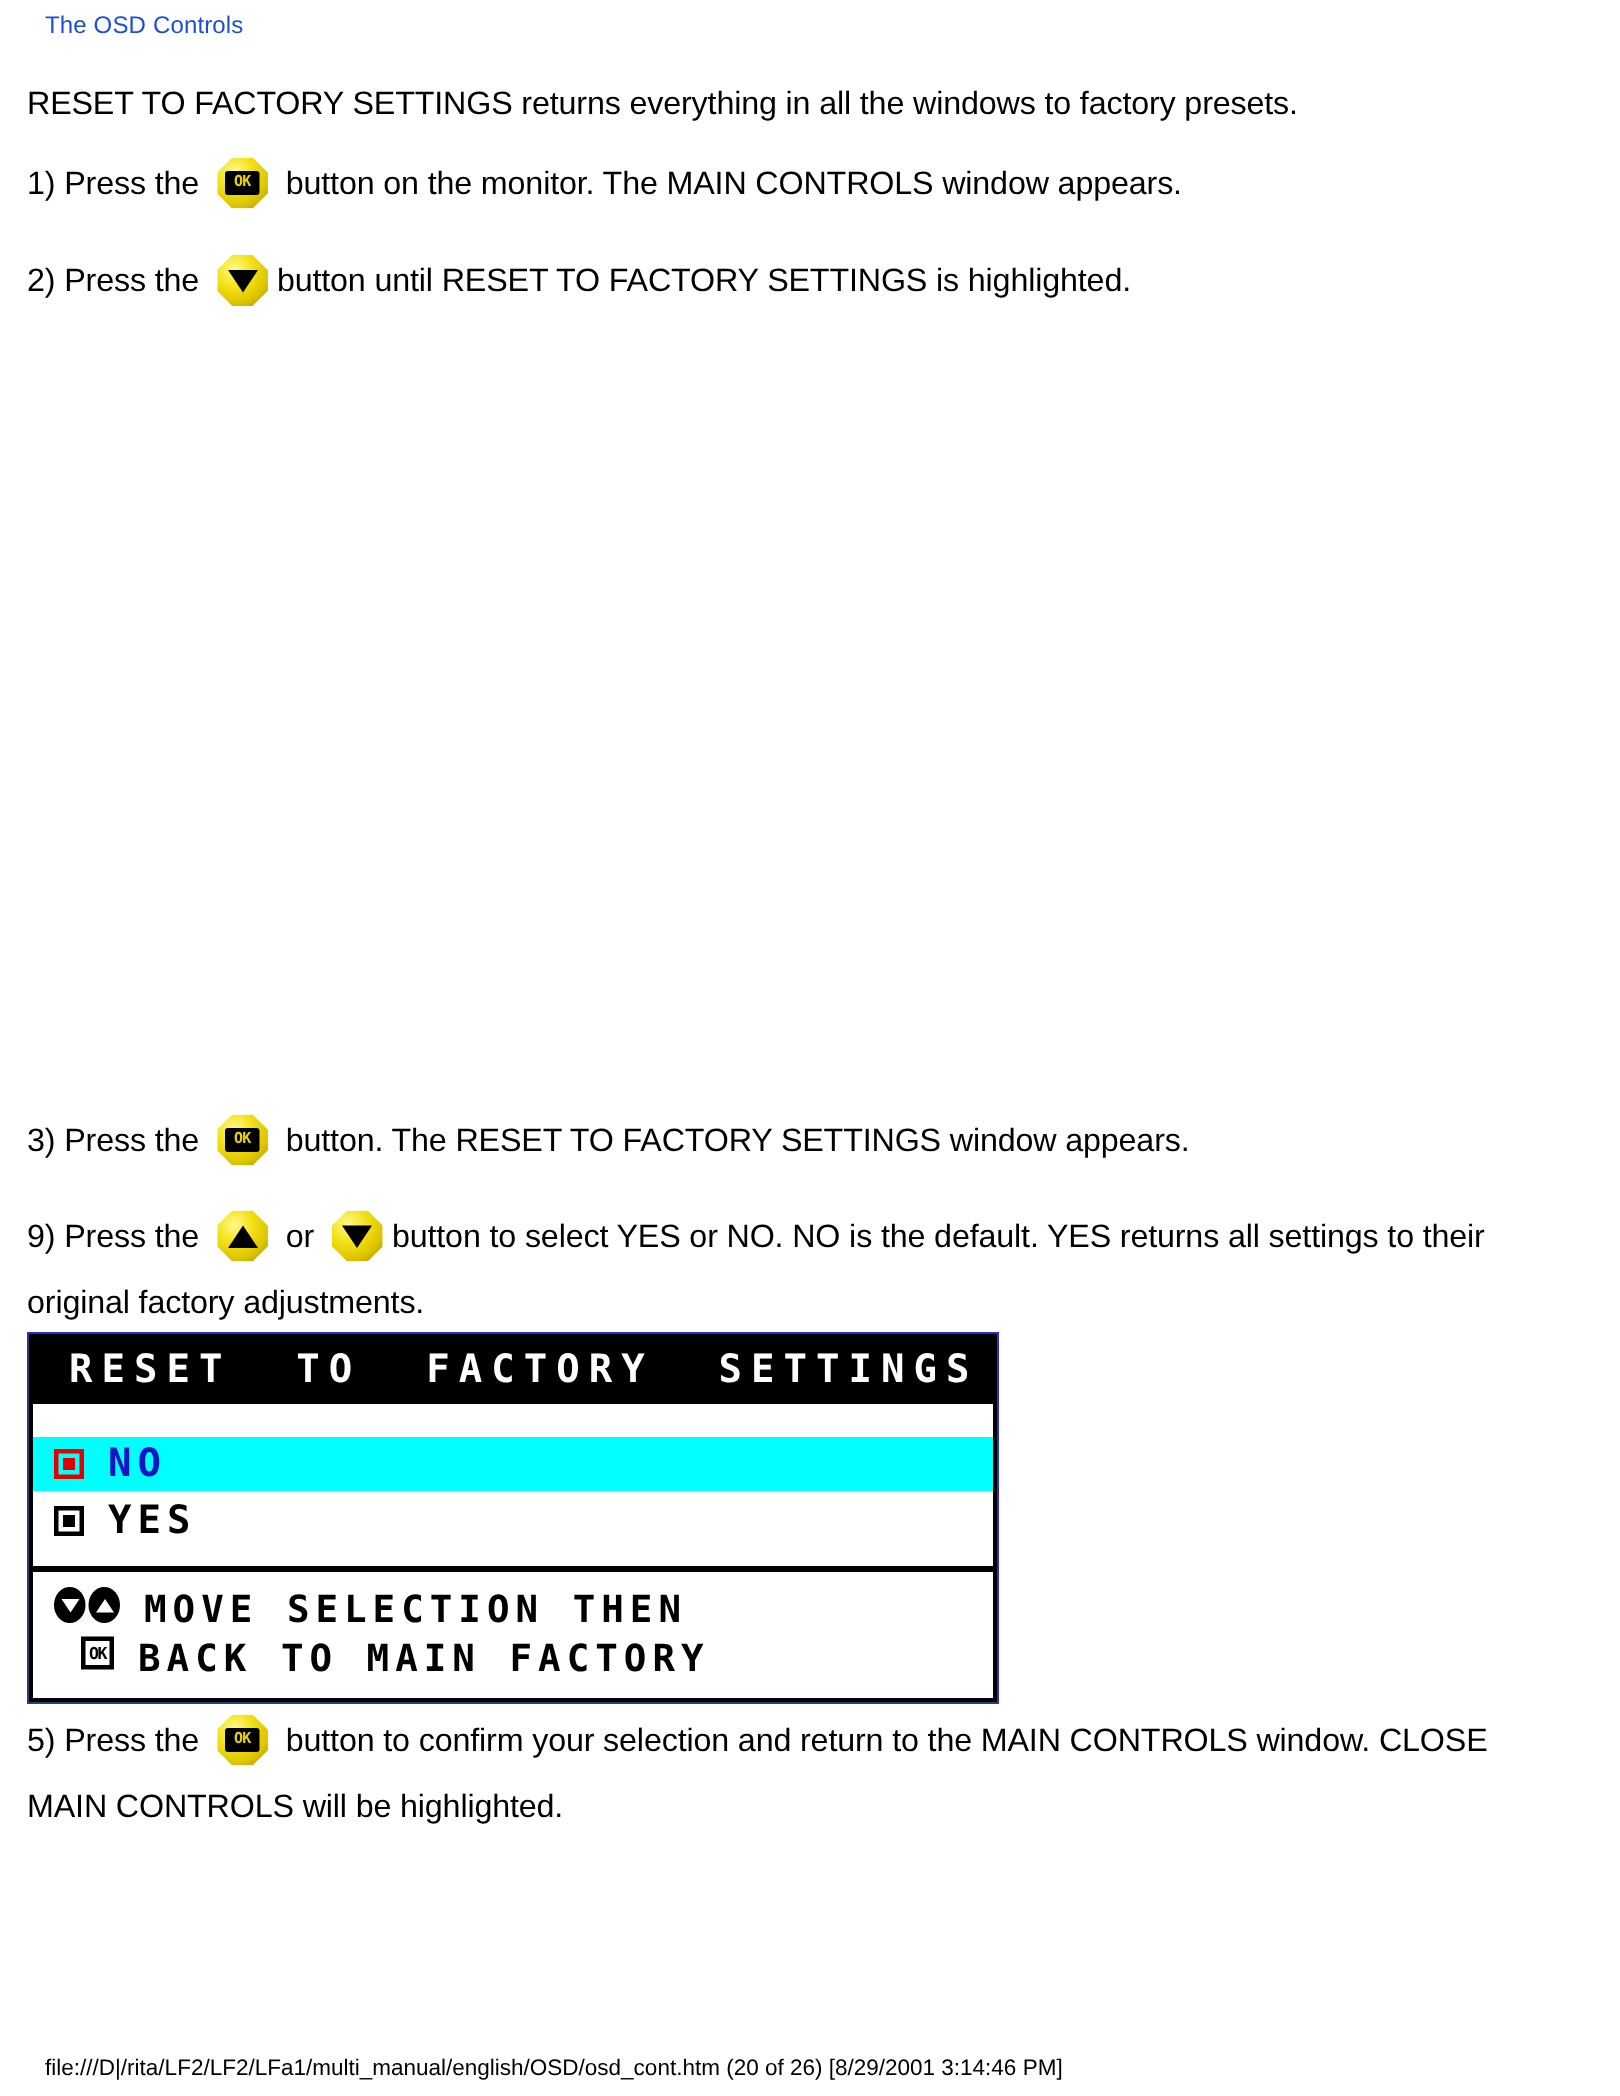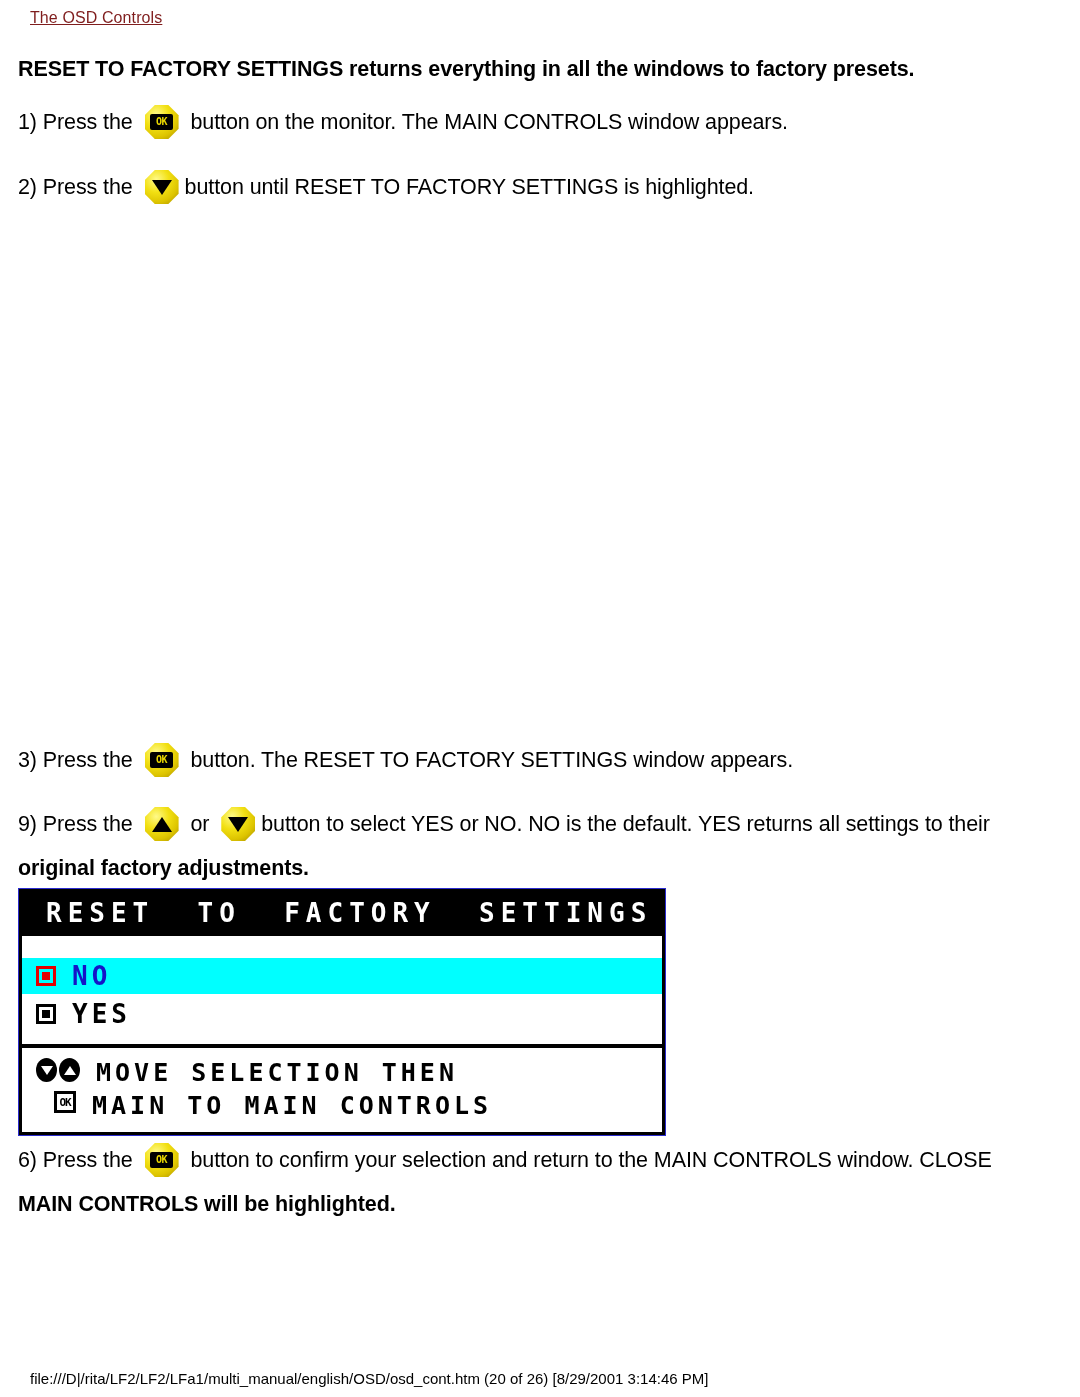--- a/index.html
+++ b/index.html
@@ -17,42 +17,41 @@
   }
 
   
   .page-header {
     position: absolute;
     left: 30px;
     top: 8px;
     font-size: 16px;
     line-height: 20px;
     letter-spacing: 0.1px;
-    color: #7f1d1d;
-    text-decoration: underline;
+    color: #1d4ed8;
   }
 
   
   .body-text {
     position: absolute;
     left: 18px;
     right: 16px;
     font-size: 21.5px;
     line-height: 34px;
     color: #000;
     letter-spacing: -0.1px;
   }
   .intro      { top: 52px; }
   .step1      { top: 105px; }
   .step2      { top: 170px; }
   .step3      { top: 743px; }
   .step4      { top: 807px; }
   .step5      { top: 1143px; }
 
-  .body-text p { margin: 0; font-weight: bold; }
+  .body-text p { margin: 0; }
   .body-text .ln2 { margin-top: 10px; }
 
   .inline-row {
     display: flex;
     align-items: flex-end;
     flex-wrap: wrap;
   }
   .inline-row .txt { white-space: pre; }
 
   
@@ -339,29 +338,29 @@
       <span class="pill">
         <span class="tri-w-up"></span>
       </span>
       <span class="hint-gap"></span>
       <span>MOVE SELECTION THEN</span>
     </div>
 
     <div class="osd-hint second">
       <span class="ok-chip">OK</span>
       <span class="hint-gap"></span>
-      <span>MAIN TO MAIN CONTROLS</span>
+      <span>BACK TO MAIN FACTORY</span>
     </div>
 
   </div>
 </div>
 
 <div class="body-text step5">
   <div class="inline-row">
-    <span class="txt">6) Press the </span>
+    <span class="txt">5) Press the </span>
     <span class="btn-yellow">
       <span class="face"></span>
       <span class="glyph">
         <span class="ok-box">OK</span>
       </span>
     </span>
     <span class="txt"> button to confirm your selection and return to the MAIN CONTROLS window. CLOSE</span>
   </div>
   <p class="ln2">MAIN CONTROLS will be highlighted.</p>
 </div>

